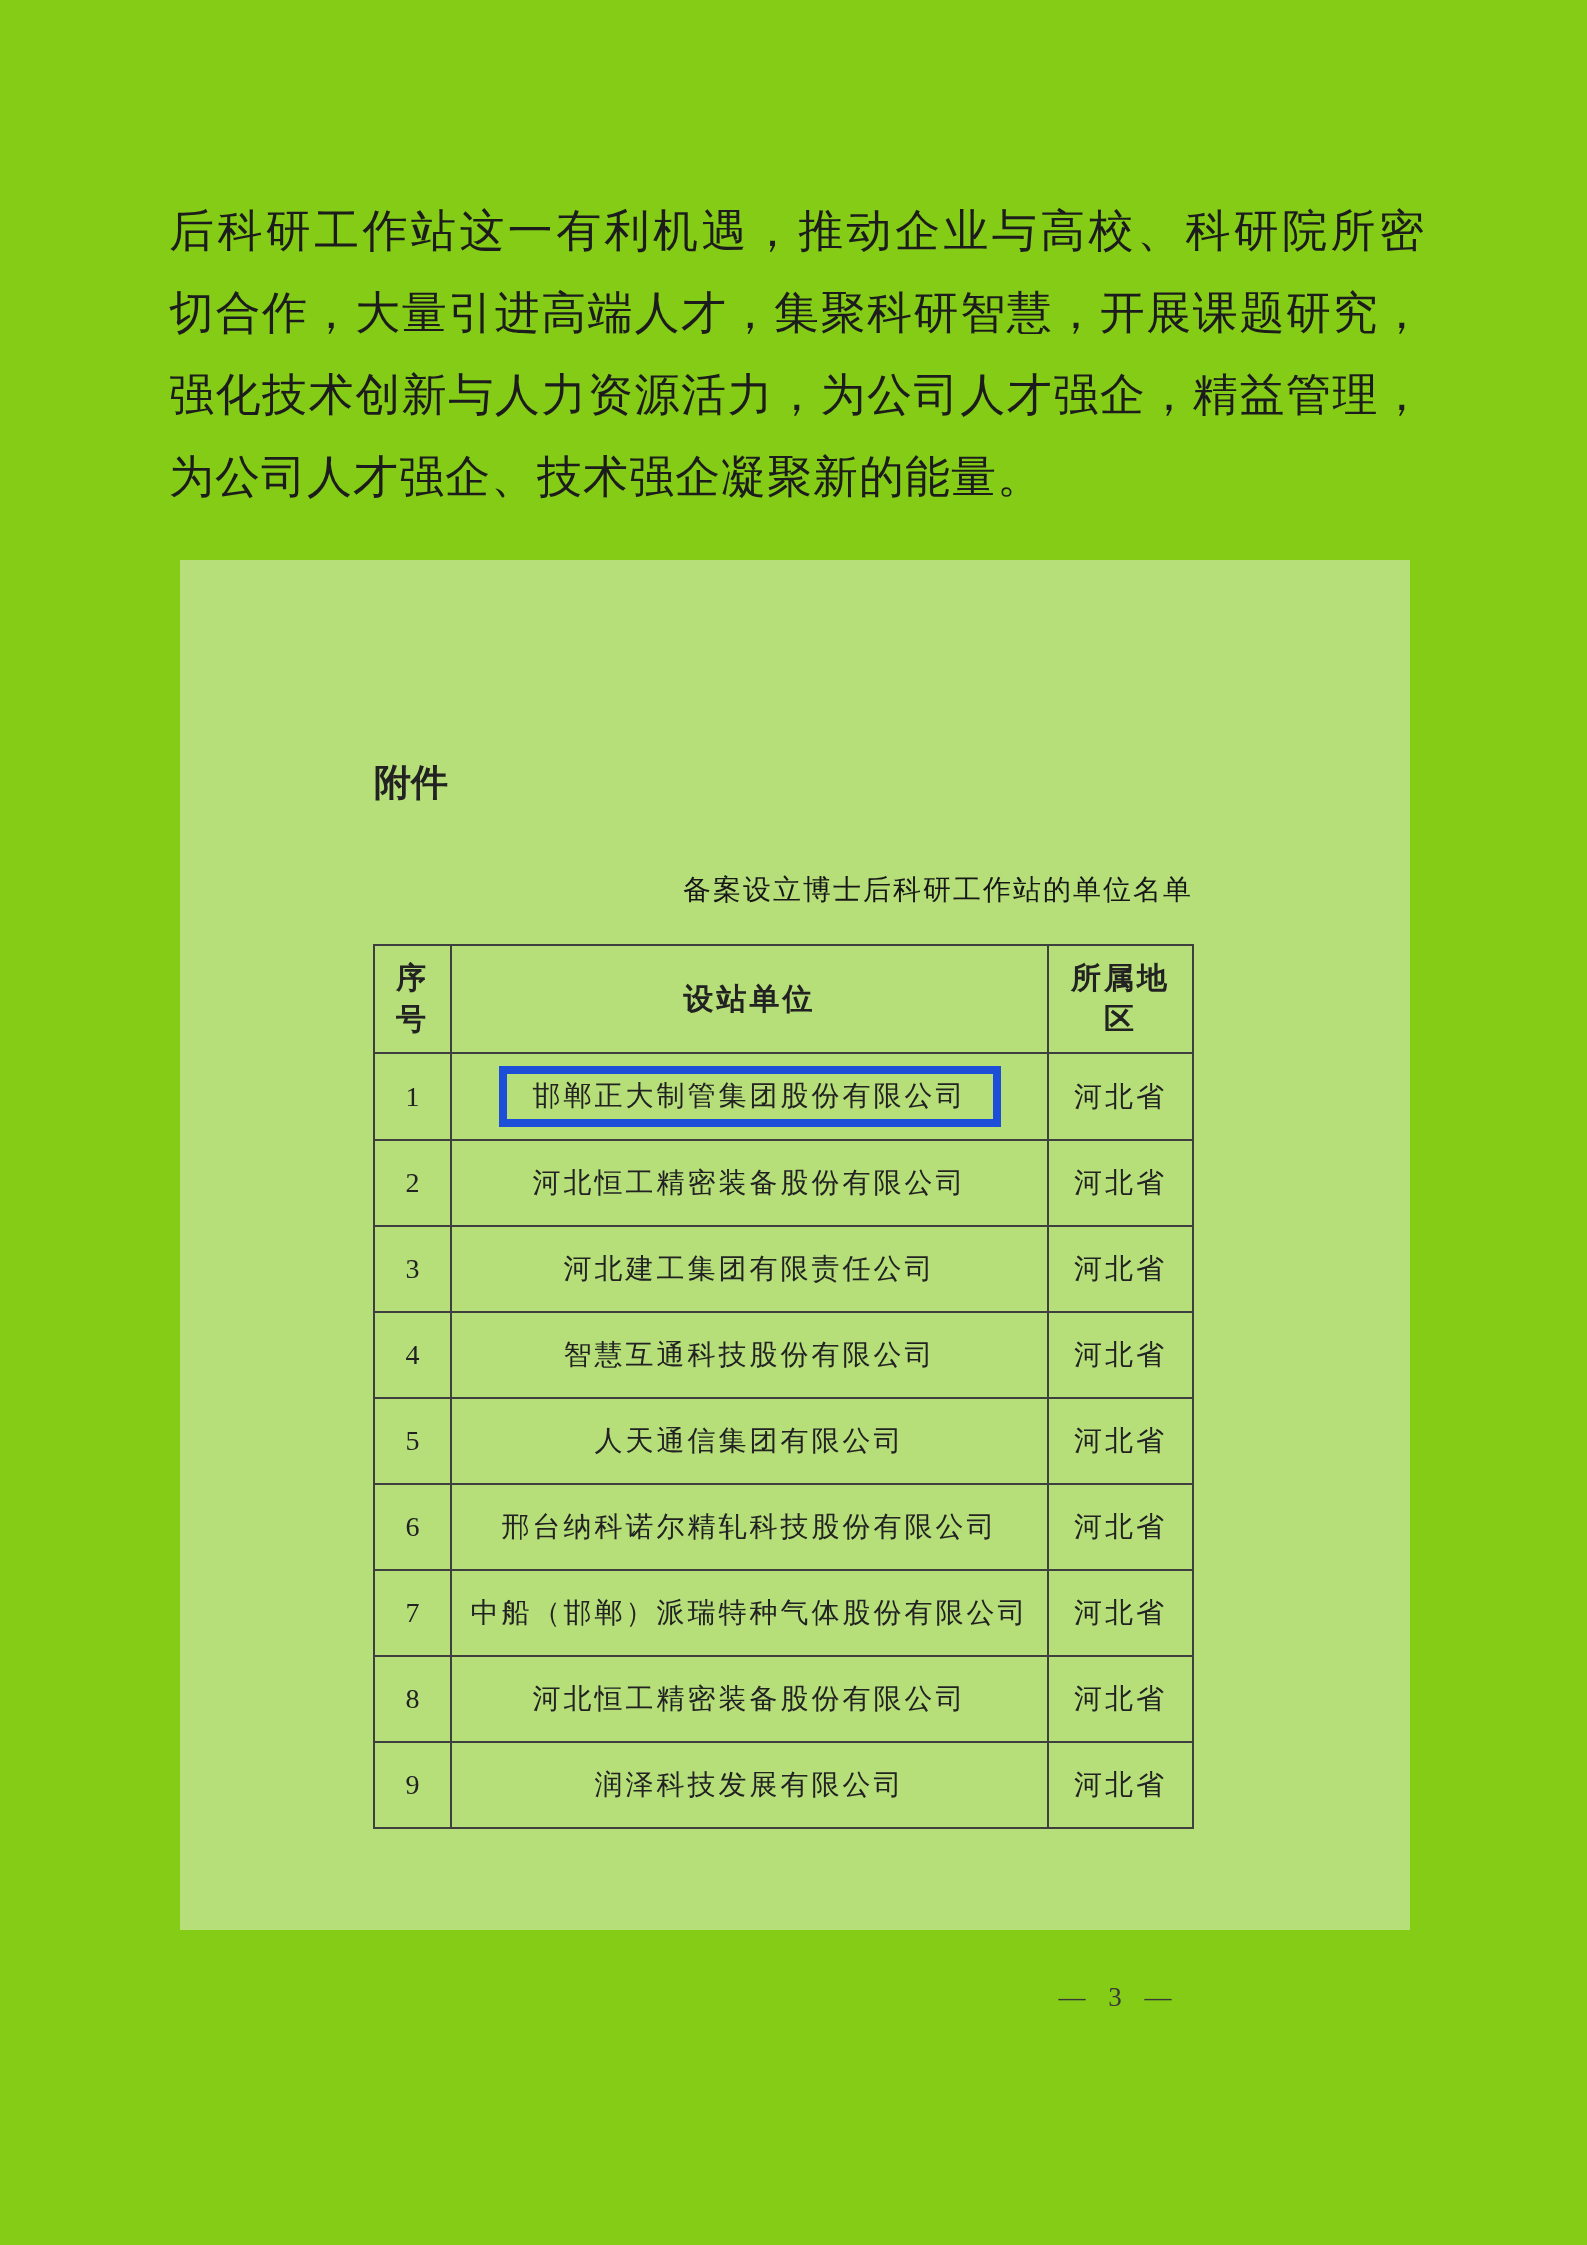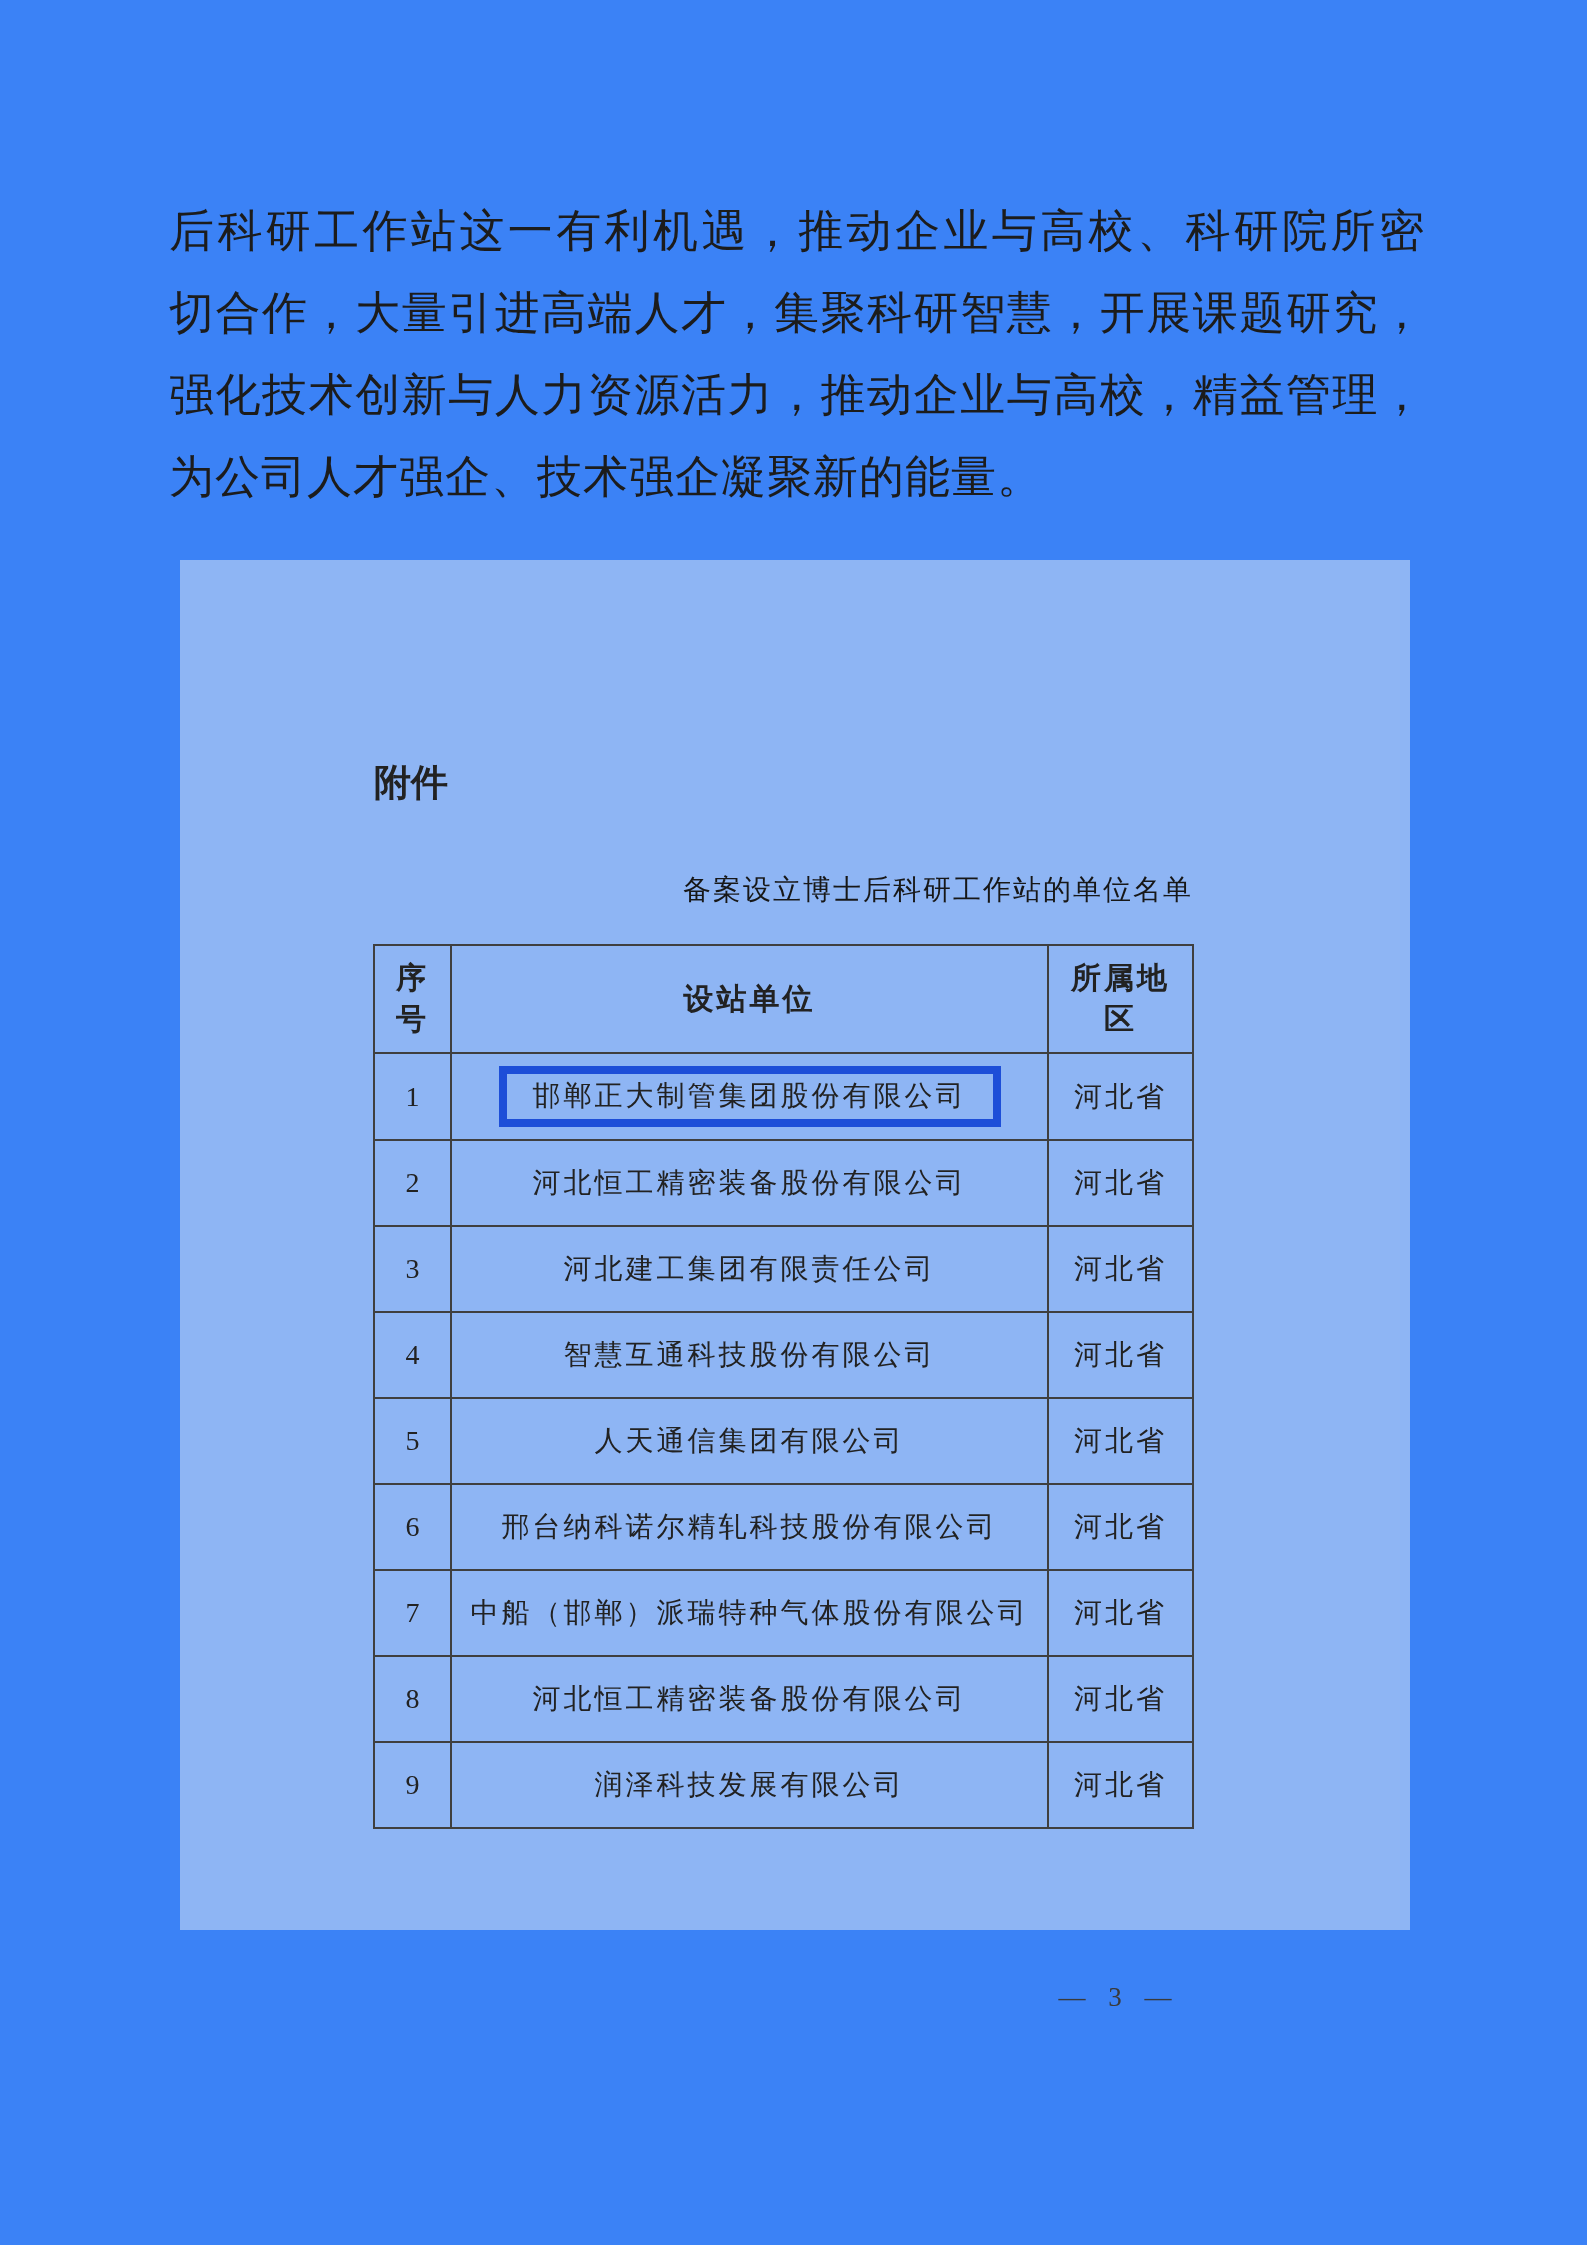--- a/index.html
+++ b/index.html
@@ -4,21 +4,21 @@
 <style>
   html, body {
     margin: 0;
     padding: 0;
     background: #ffffff;
   }
   .page {
     position: relative;
     width: 1587px;
     height: 2245px;
-    background: #3b82f6;
+    background: #84cc16;
     overflow: hidden;
     font-family: "Liberation Serif", "DejaVu Serif", serif;
     color: #1c1c1c;
   }
   
   .scan-area {
     position: absolute;
     left: 180px; top: 560px;
     width: 1230px; height: 1370px;
     background: rgba(244,244,242,0.45);
@@ -106,21 +106,21 @@
 </head>
 <body>
 
 <div class="page">
 
   <div class="scan-area"></div>
 
   <div class="paragraph">
     <div class="para-line">后科研工作站这一有利机遇，推动企业与高校、科研院所密</div>
     <div class="para-line">切合作，大量引进高端人才，集聚科研智慧，开展课题研究，</div>
-    <div class="para-line">强化技术创新与人力资源活力，推动企业与高校，精益管理，</div>
+    <div class="para-line">强化技术创新与人力资源活力，为公司人才强企，精益管理，</div>
     <div class="para-line last">为公司人才强企、技术强企凝聚新的能量。</div>
   </div>
 
   <div class="attachment-label">附件</div>
 
   <div class="table-title">备案设立博士后科研工作站的单位名单</div>
 
   <table class="units">
     <colgroup>
       <col style="width:77px">

